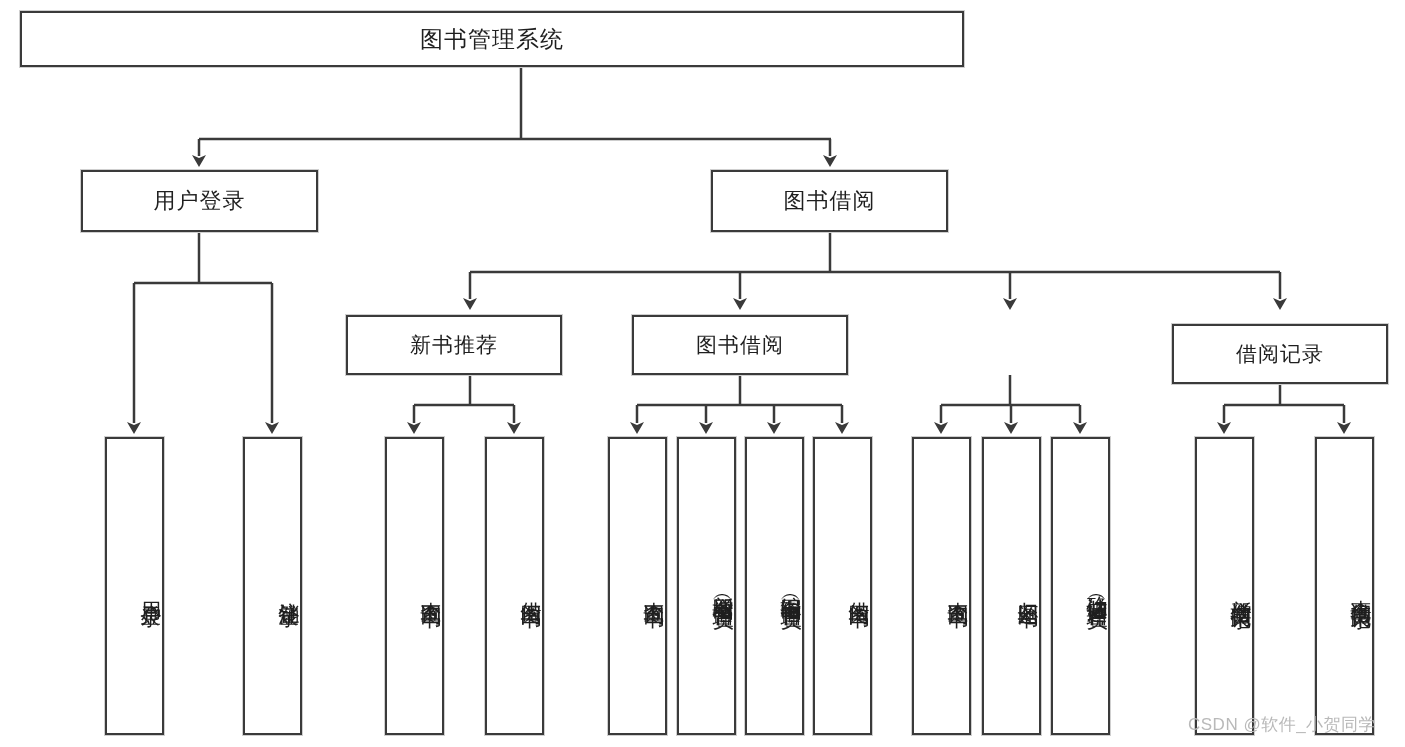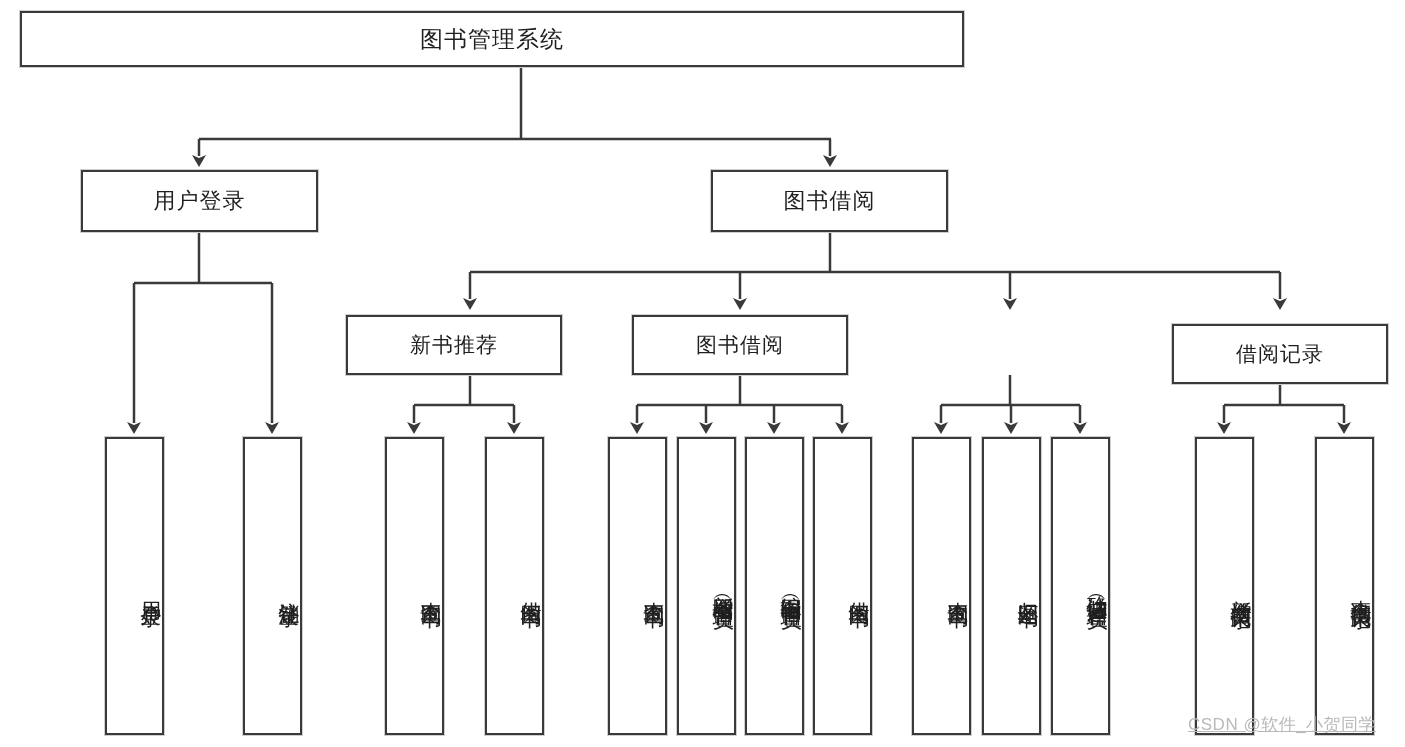--- a/index.html
+++ b/index.html
@@ -66,21 +66,20 @@
   }
   .watermark {
     position: absolute;
     left: 1188px;
     top: 713px;
     font-size: 17px;
     color: #b9b9b9;
     letter-spacing: 0.5px;
     z-index: 3;
     white-space: nowrap;
-    text-decoration: underline;
   }
 </style>
 </head>
 <body>
 
 <div id="canvas">
 
   <svg id="wires" viewBox="0 0 1405 747">
     <defs>
       <marker id="arrow" markerWidth="12" markerHeight="14" refX="1" refY="7" orient="auto" markerUnits="userSpaceOnUse">

